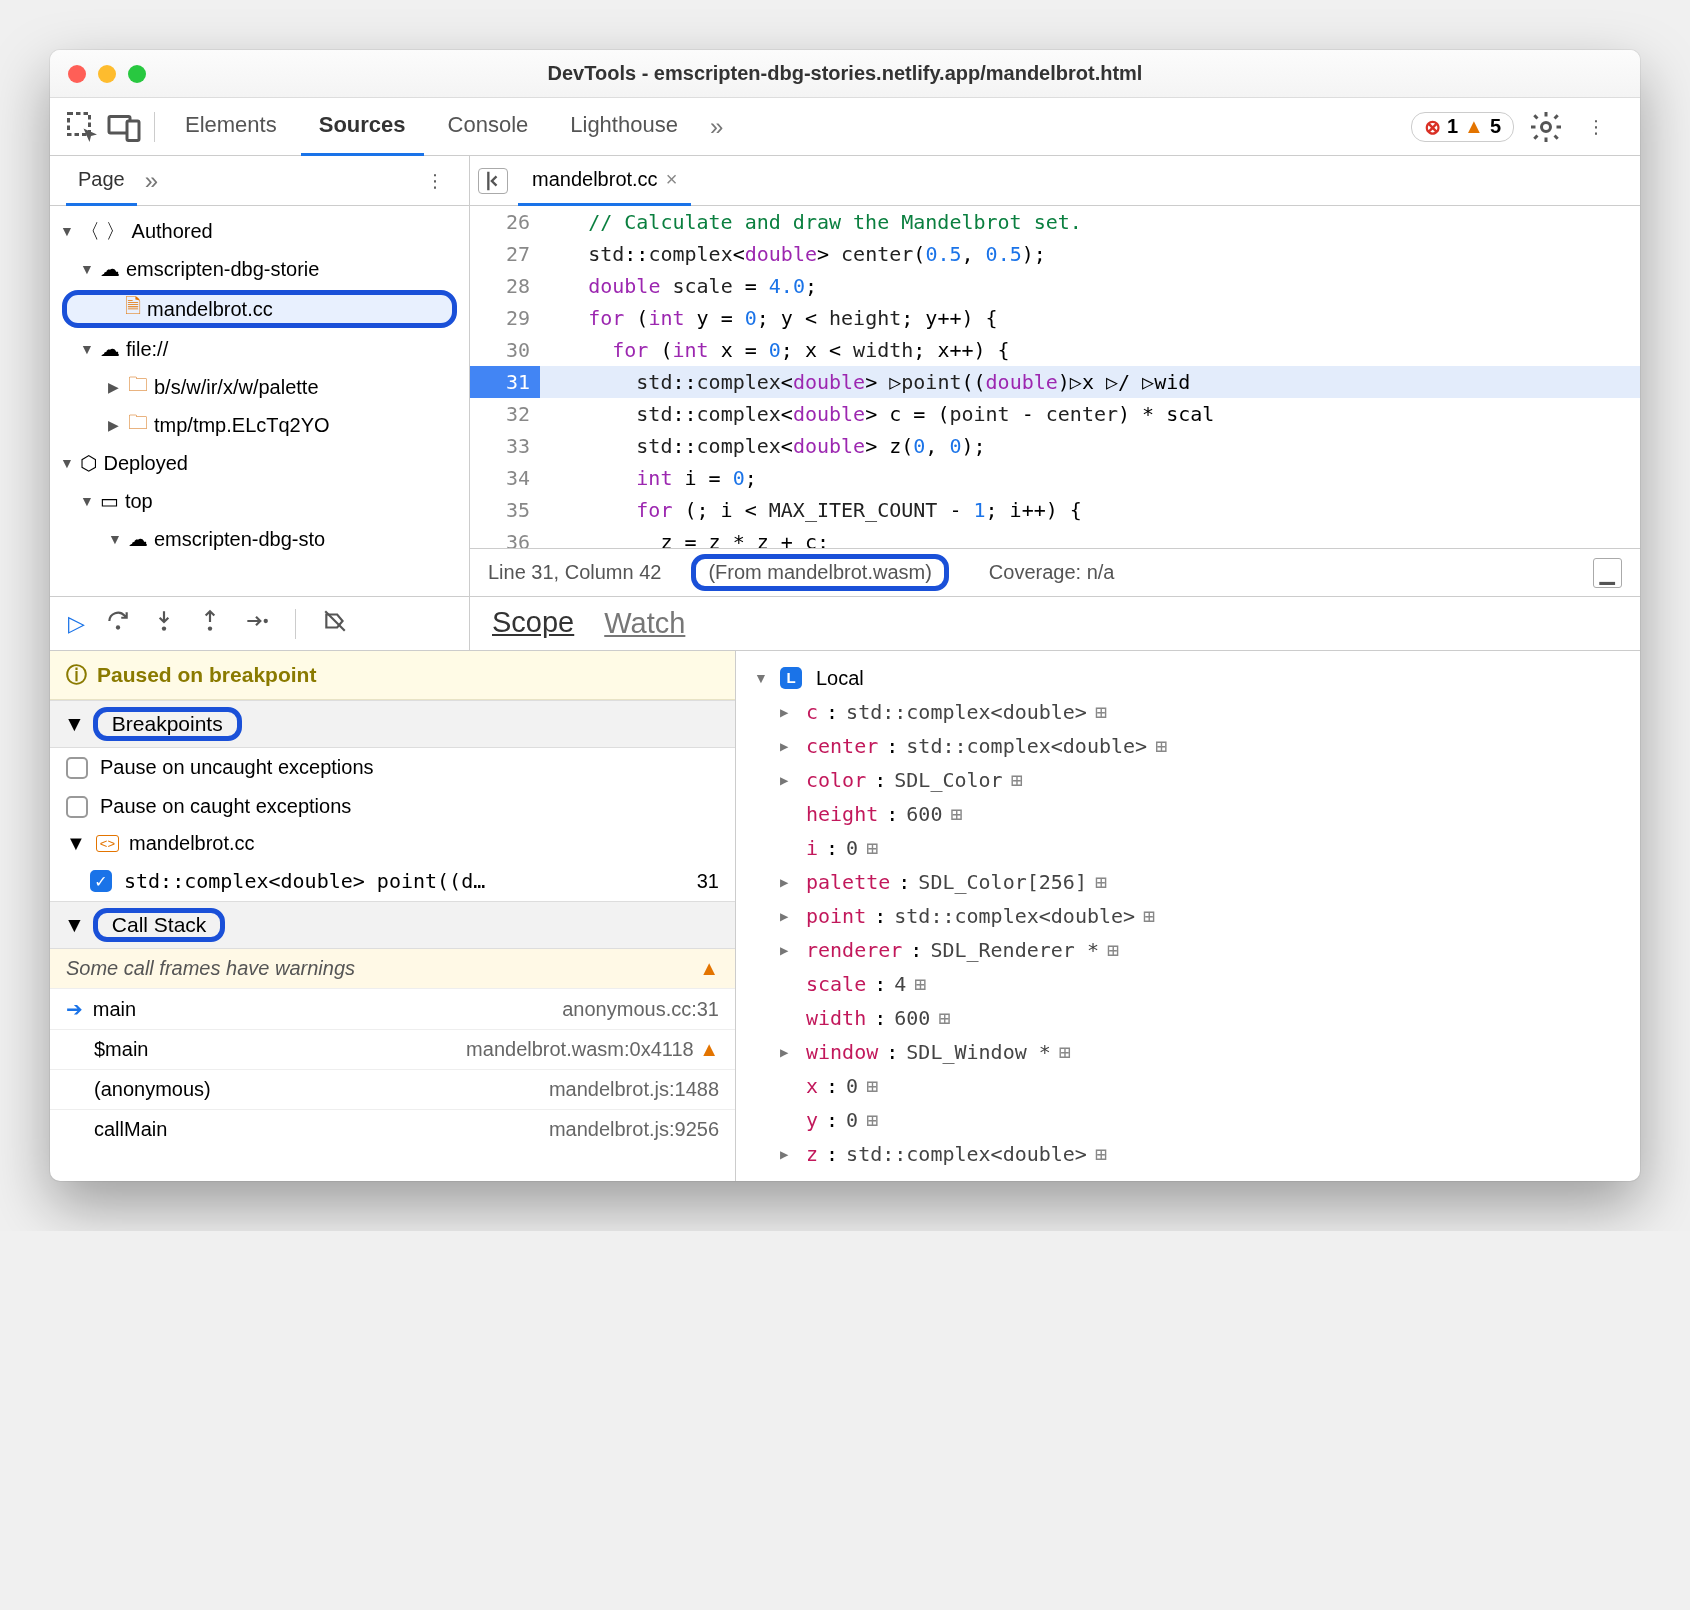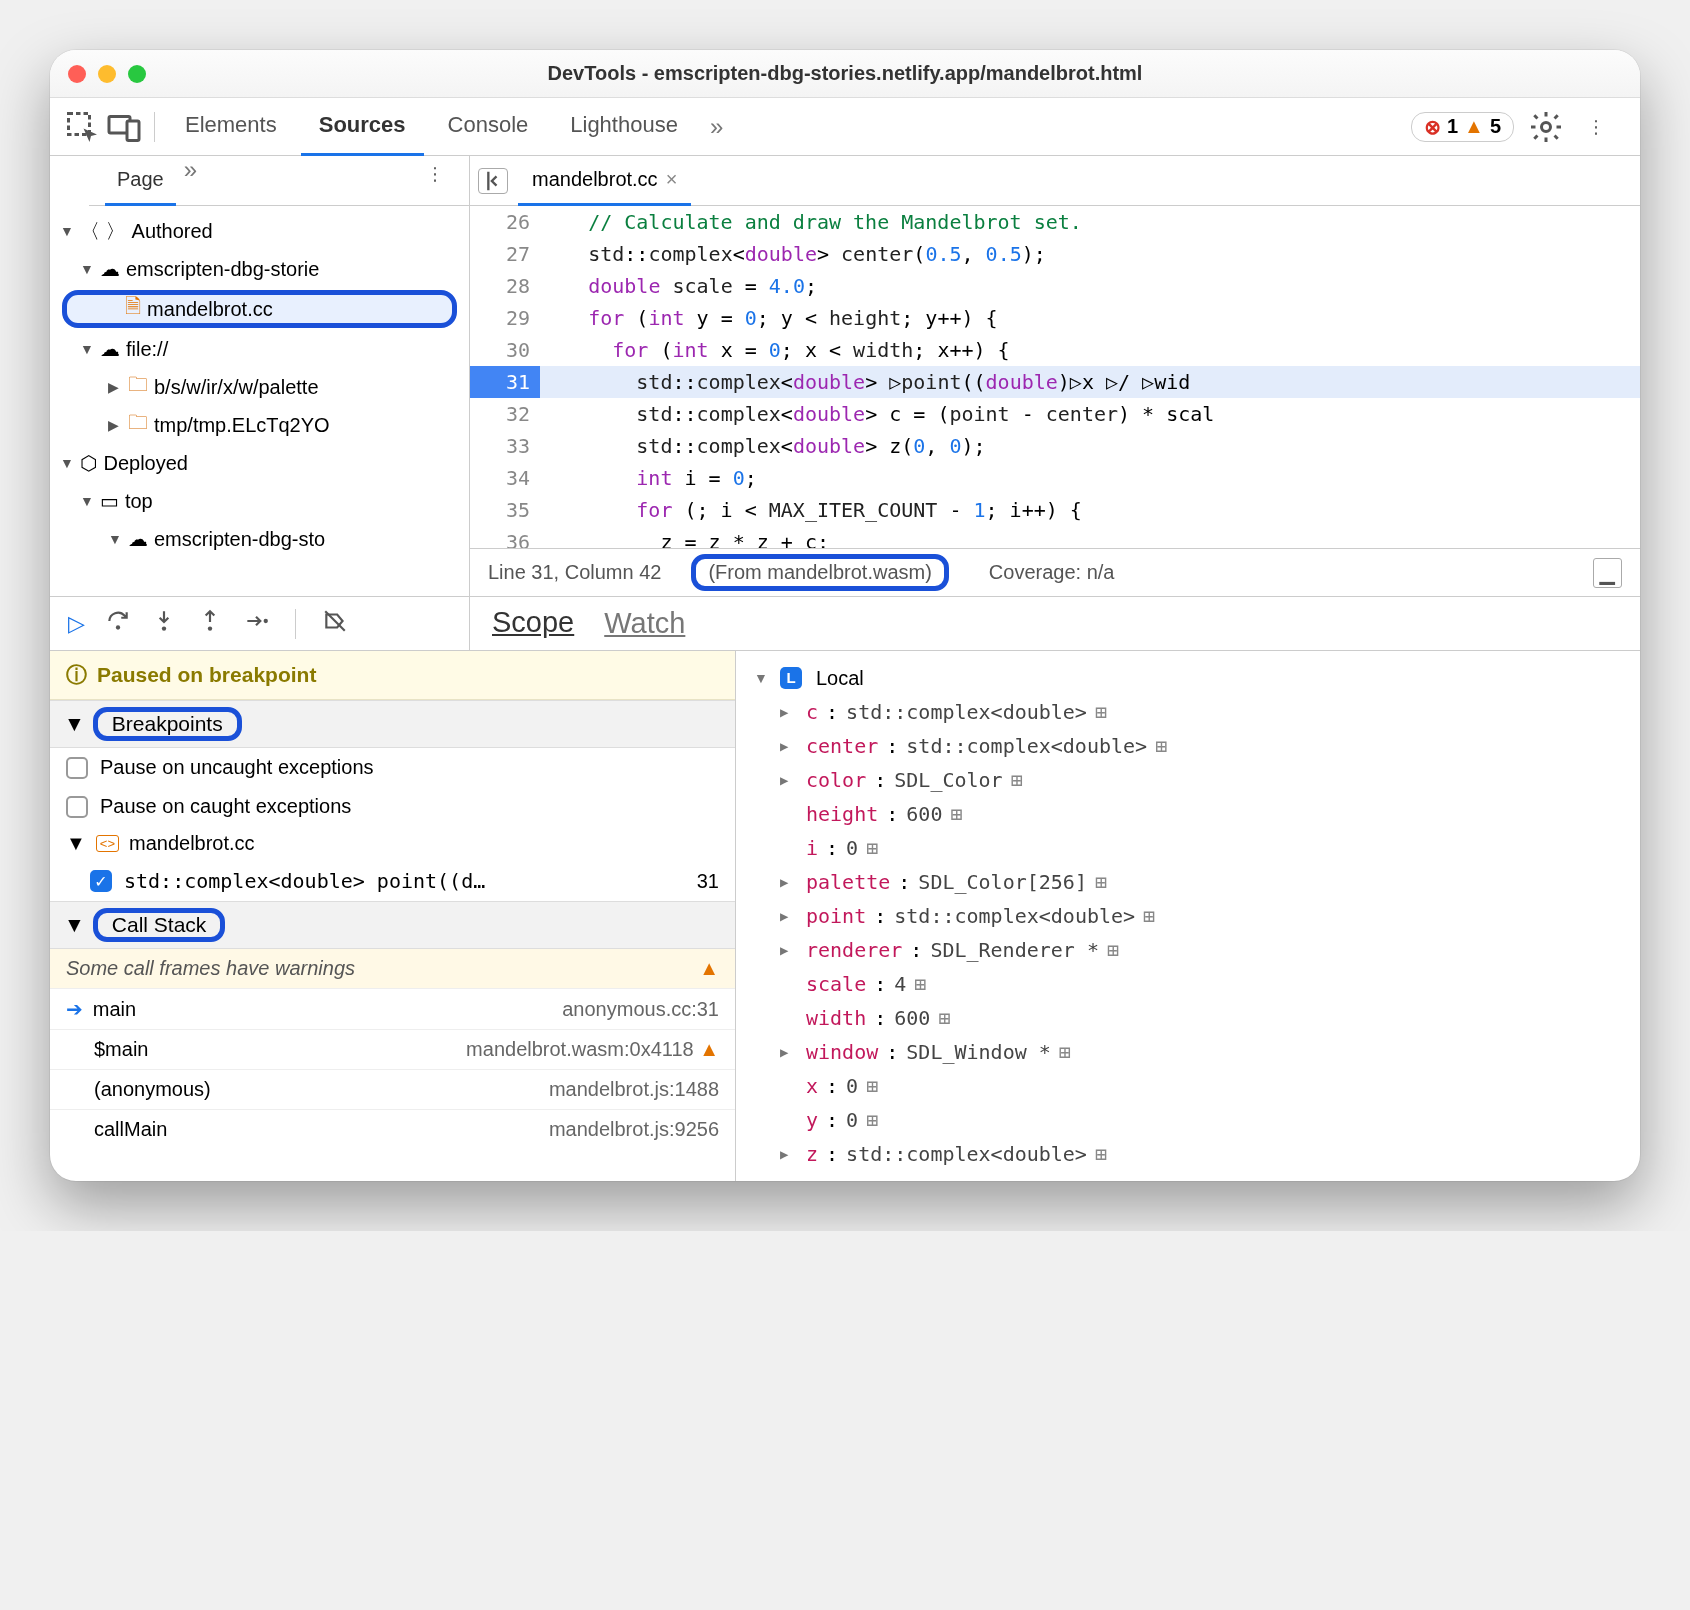--- a/index.html
+++ b/index.html
@@ -1,33 +1,33 @@
 <!DOCTYPE html>
 <html><head>
 <meta charset="utf-8">
 <style>
 * { box-sizing: border-box; margin: 0; padding: 0; }
 body { font-family: -apple-system, BlinkMacSystemFont, "Segoe UI", sans-serif; font-size: 18px; background: #f0f0f0; padding: 50px; }
-.window { width: 1590px; background: #fff; border-radius: 26px; box-shadow: 0 25px 60px rgba(0,0,0,0.35), 0 0 0 1px rgba(0,0,0,0.05); overflow: hidden; }
+.window { width: 1590px; background: #fff; border-radius: 10px; box-shadow: 0 25px 60px rgba(0,0,0,0.35), 0 0 0 1px rgba(0,0,0,0.05); overflow: hidden; }
 .titlebar { height: 48px; background: linear-gradient(#fcfcfc,#f4f4f4); display:flex; align-items:center; border-bottom:1px solid #ddd; position:relative; }
 .traffic { display:flex; gap:12px; margin-left:18px; }
 .dot { width:18px; height:18px; border-radius:50%; }
 .dot.red{background:#ff5f57;} .dot.yellow{background:#febc2e;} .dot.green{background:#28c840;}
 .title { position:absolute; left:0; right:0; text-align:center; font-size:20px; font-weight:600; color:#333; pointer-events:none; }
 .toolbar { height:58px; display:flex; align-items:center; border-bottom:1px solid #ccc; padding:0 14px; gap:6px; }
 .ticon { width:36px; height:36px; display:flex; align-items:center; justify-content:center; color:#555; }
 .tab { padding:0 18px; height:58px; display:flex; align-items:center; color:#555; font-size:22px; cursor:pointer; border-bottom:3px solid transparent; }
 .tab.active { color:#333; font-weight:600; border-bottom-color:#1a73e8; }
 .chev { color:#777; font-size:24px; padding:0 8px; }
 .tbr { margin-left:auto; display:flex; align-items:center; gap:14px; padding-right:12px; }
 .badge { display:flex; align-items:center; gap:6px; padding:2px 12px; border:1px solid #ccc; border-radius:14px; font-size:20px; font-weight:600; background:#fff;}
 .berr { color:#d93025; } .bwarn { color:#e37400; }
 .upper { display:flex; height:440px; }
 .sidebar { width:420px; border-right:1px solid #ccc; display:flex; flex-direction:column; }
-.sidehead { height:50px; display:flex; border-bottom:1px solid #ccc; padding:0 16px;margin-left:39px; }
+.sidehead { height:50px; display:flex; align-items:center; border-bottom:1px solid #ccc; padding:0 16px; }
 .shtab { padding:0 12px; height:50px; display:flex; align-items:center; color:#333; border-bottom:3px solid #1a73e8; font-size:20px; }
 .tree { flex:1; overflow:auto; padding:6px 0; font-size:20px; }
 .trow { display:flex; align-items:center; height:38px; padding:0 6px; gap:6px; white-space:nowrap; overflow:hidden; }
 .trow .arr { width:14px; color:#555; font-size:14px; }
 .pad0{padding-left:10px;} .pad1{padding-left:30px;} .pad2{padding-left:58px;}
 .sel { background:#e8f0fe; }
 .hl { border:5px solid #1a50d8; border-radius:16px; }
 .editor { flex:1; display:flex; flex-direction:column; min-width:0; }
 .edhead { height:50px; border-bottom:1px solid #ccc; display:flex; align-items:center; padding:0 8px; gap:10px; }
 .filetab { display:flex; align-items:center; gap:8px; padding:0 14px; height:50px; border-bottom:3px solid #1a73e8; font-size:20px; }

